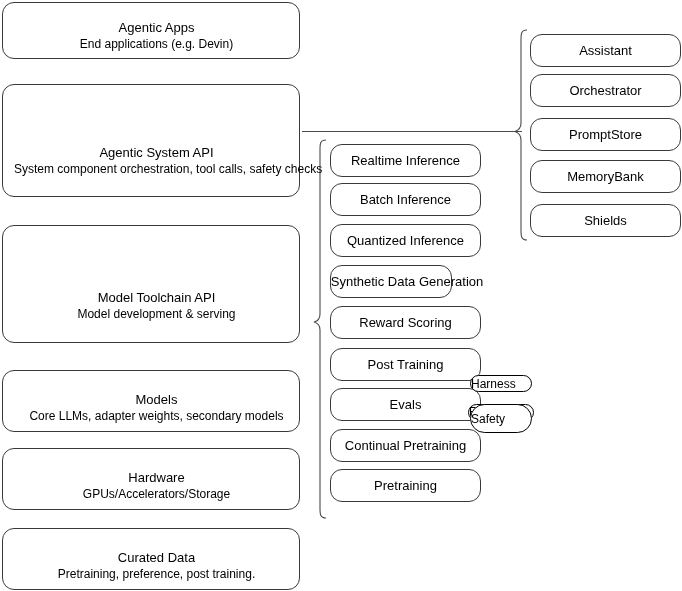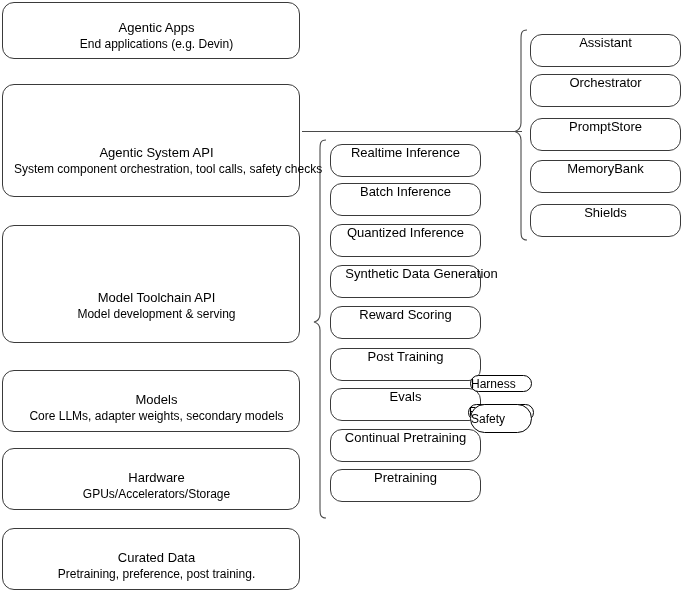--- a/index.html
+++ b/index.html
@@ -20,21 +20,21 @@
   }
   .box {
     position: absolute;
     box-sizing: border-box;
     border: 1px solid #3a3a3a;
     border-radius: 12px;
     background: #ffffff;
     display: flex;
     flex-direction: column;
     align-items: center;
-    justify-content: flex-start;
+    justify-content: center;
     text-align: center;
   }
   .box .title {
     font-size: 13px;
     line-height: 16px;
     color: #000;
     white-space: nowrap;
   }
   .box .subtitle {
     font-size: 12px;
@@ -150,21 +150,21 @@
 
   <div class="box" style="left:330px; top:144px; width:151px; height:33px;">
     <div class="title">Realtime Inference</div>
   </div>
   <div class="box" style="left:330px; top:183px; width:151px; height:33px;">
     <div class="title">Batch Inference</div>
   </div>
   <div class="box" style="left:330px; top:224px; width:151px; height:33px;border-radius:12px;">
     <div class="title">Quantized Inference</div>
   </div>
-  <div class="box" style="left:330px; top:265px; width:151px; height:33px;padding-left:32px;">
+  <div class="box" style="left:330px; top:265px; width:122px; height:33px;padding-left:32px;">
     <div class="title">Synthetic Data Generation</div>
   </div>
   <div class="box" style="left:330px; top:306px; width:151px; height:33px;">
     <div class="title">Reward Scoring</div>
   </div>
   <div class="box" style="left:330px; top:348px; width:151px; height:33px;">
     <div class="title">Post Training</div>
   </div>
   <div class="box" style="left:330px; top:388px; width:151px; height:33px;">
     <div class="title">Evals</div>

